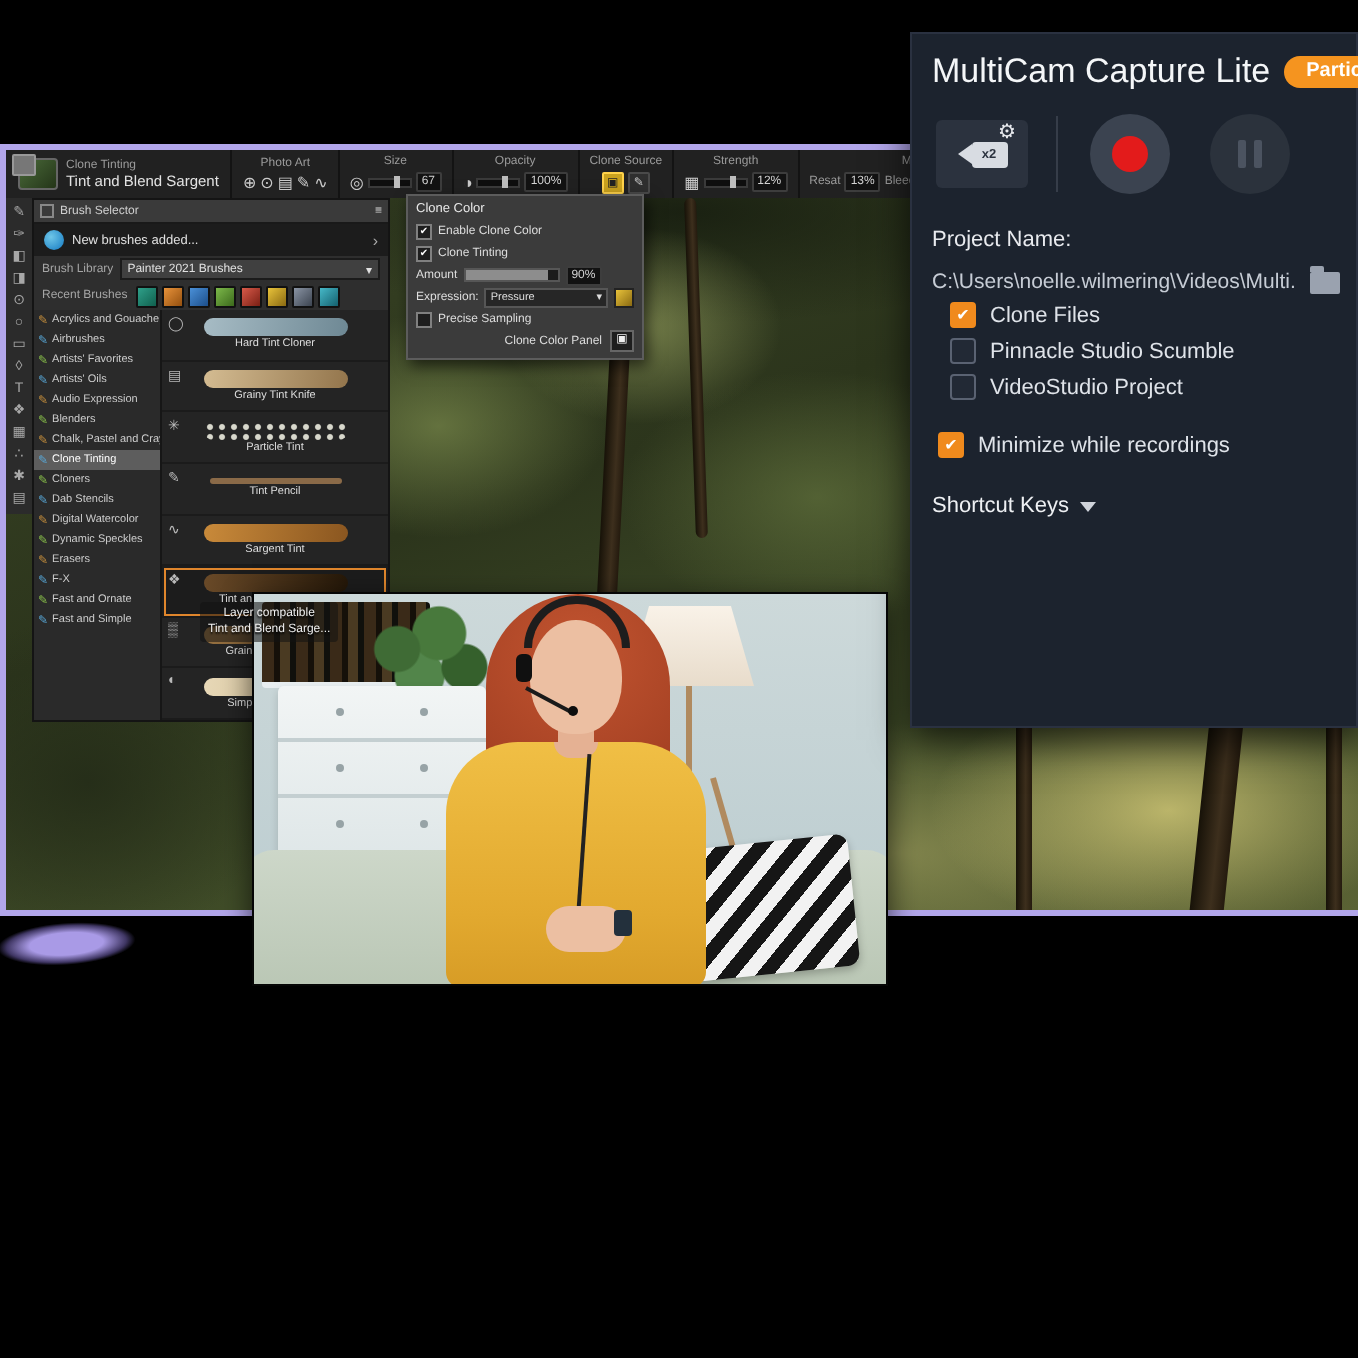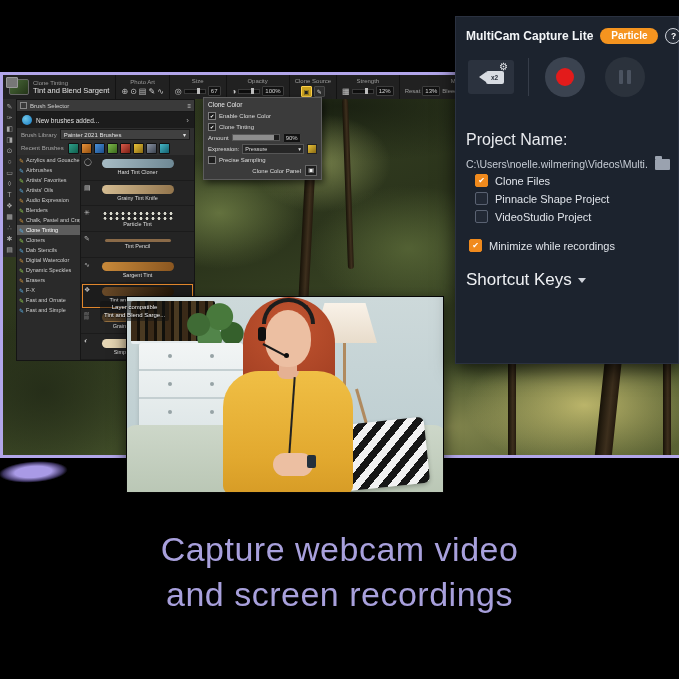--- a/index.html
+++ b/index.html
@@ -166,21 +166,21 @@
   .collar{position:absolute;left:150px;top:74px;width:22px;height:8px;background:#e5b193;border-radius:0 0 10px 10px;}
   .wire{position:absolute;left:164px;top:80px;width:2px;height:78px;background:#222;transform:rotate(4deg);}
   .hands{position:absolute;left:146px;top:156px;width:40px;height:23px;background:#ecbfa2;border-radius:12px;}
   .watch{position:absolute;left:180px;top:158px;width:9px;height:13px;background:#23303c;border-radius:2px;}
 
   
   .multicam{position:absolute;left:455px;top:16px;width:224px;height:348px;z-index:5;background:var(--panel-bg);
             border:1px solid #2a3140;box-sizing:border-box;box-shadow:0 6px 18px rgba(0,0,0,.7);
             padding:8px 8px 0 10px;color:#e8eaee;}
   .mc-titlerow{display:flex;align-items:center;gap:7px;height:22px;}
-  .mc-title{font-size:12px;font-weight:bold;color:#f4f6f8;white-space:nowrap;}
+  .mc-title{font-size:17px;font-weight:normal;color:#f4f6f8;white-space:nowrap;}
   .mc-upgrade{background:var(--orange);color:#fff;font-size:10px;font-weight:bold;border:none;
               padding:2px 11px;border-radius:9px;line-height:12px;}
   .mc-help{width:14px;height:14px;border-radius:50%;border:1.5px solid #cfd3da;background:#262d38;color:#fff;
            font-size:8.5px;display:flex;align-items:center;justify-content:center;font-weight:bold;flex:none;}
   .mc-btnrow{display:flex;align-items:center;margin-top:8px;height:44px;}
   .mc-cam{width:46px;height:34px;background:#2b323e;border-radius:3px;position:relative;margin-left:2px;
           display:flex;align-items:center;justify-content:center;}
   .cam-shape{display:flex;align-items:center;}
   .cam-lens{width:0;height:0;border-top:5px solid transparent;border-bottom:5px solid transparent;border-right:7px solid #d8dce2;}
   .cam-body{width:18px;height:13px;background:#d8dce2;border-radius:2px;display:flex;align-items:center;justify-content:center;}
@@ -189,38 +189,38 @@
   .mc-divider{width:1px;height:38px;background:#363d49;margin:0 16px 0 14px;}
   .mc-record{width:40px;height:40px;border-radius:50%;background:#3b4350;display:flex;align-items:center;justify-content:center;}
   .mc-record i{width:18px;height:18px;border-radius:50%;background:var(--rec-red);}
   .mc-pause{width:40px;height:40px;border-radius:50%;background:#2b323c;display:flex;align-items:center;justify-content:center;gap:4px;margin-left:20px;}
   .mc-pause i{width:4px;height:14px;background:#4b5360;border-radius:1px;}
   .mc-settingsrow{display:flex;align-items:center;gap:6px;margin-top:12px;}
   .mc-settings{font-size:11.5px;color:#eef0f3;}
   .caret-up{width:0;height:0;border-left:4px solid transparent;border-right:4px solid transparent;border-bottom:5px solid #cfd3da;}
   .caret-down{width:0;height:0;border-left:4px solid transparent;border-right:4px solid transparent;border-top:5px solid #cfd3da;}
   .mc-line{flex:1;height:1px;background:#3a4150;}
-  .mc-label{font-size:16px;color:#e8eaee;margin-top:32px;}
+  .mc-label{font-size:11px;color:#e8eaee;margin-top:15px;}
   .mc-input{margin-top:7px;height:20px;background:#262d39;border:1px solid #4e5868;border-radius:2px;
             display:flex;align-items:center;padding:0 7px;font-size:11px;color:#dbdfe5;}
   .mc-pathrow{display:flex;align-items:center;margin-top:9px;gap:8px;}
   .mc-path{flex:1;font-size:10.5px;color:#c6ccd5;white-space:nowrap;overflow:hidden;}
   .folder{width:15px;height:11px;background:#9aa2af;border-radius:1px;position:relative;flex:none;}
   .folder::before{content:"";position:absolute;left:0;top:-3px;width:7px;height:3px;background:#9aa2af;border-radius:1px 1px 0 0;}
   .mc-saveas{margin-top:13px;font-size:11.5px;}
   .mc-cbrow{display:flex;align-items:center;gap:7px;margin-top:3px;height:15px;padding-left:9px;}
   .mc-cbrow.noindent{padding-left:3px;margin-top:14px;}
   .mc-check{width:11px;height:11px;border-radius:2px;border:1px solid #5a6272;background:#222935;flex:none;
             display:flex;align-items:center;justify-content:center;}
   .mc-check .tick{visibility:hidden;font-size:8px;color:#fff;line-height:8px;}
   .mc-check.checked{background:var(--chk-orange);border-color:var(--chk-orange);}
   .mc-check.checked .tick{visibility:visible;}
   .mc-cbl{font-size:11px;color:#dfe3e9;}
   .mc-shortcut{display:flex;align-items:center;gap:6px;margin-top:17px;}
-  .mc-shortcut span{font-size:17px;color:#eef0f3;}
+  .mc-shortcut span{font-size:11px;color:#eef0f3;}
 
   
   .caption{position:absolute;left:0;right:0;top:527px;z-index:6;text-align:center;
            font-size:34px;line-height:45px;color:#a8a0dc;letter-spacing:.5px;}
 </style>
 </head>
 <body>
 
 <div class="stage">
 
@@ -583,38 +583,34 @@
     <div class="mc-cbrow">
       <span class="mc-check checked">
           <span class="tick">✔</span>
         </span>
       <span class="mc-cbl">Clone Files</span>
     </div>
     <div class="mc-cbrow">
       <span class="mc-check">
           <span class="tick">✔</span>
         </span>
-      <span class="mc-cbl">Pinnacle Shape Project</span>
+      <span class="mc-cbl">Pinnacle Studio Scumble</span>
     </div>
     <div class="mc-cbrow">
       <span class="mc-check">
           <span class="tick">✔</span>
         </span>
       <span class="mc-cbl">VideoStudio Project</span>
     </div>
     <div class="mc-cbrow noindent">
       <span class="mc-check checked">
           <span class="tick">✔</span>
         </span>
       <span class="mc-cbl">Minimize while recordings</span>
     </div>
     <div class="mc-shortcut">
       <span>Shortcut Keys</span>
       <span class="caret-down"></span>
     </div>
   </div>
 
-  <div class="caption">
-    <div>Capture webcam video</div>
-    <div>and screen recordings</div>
-  </div>
 
 </div>
 
 </body></html>

